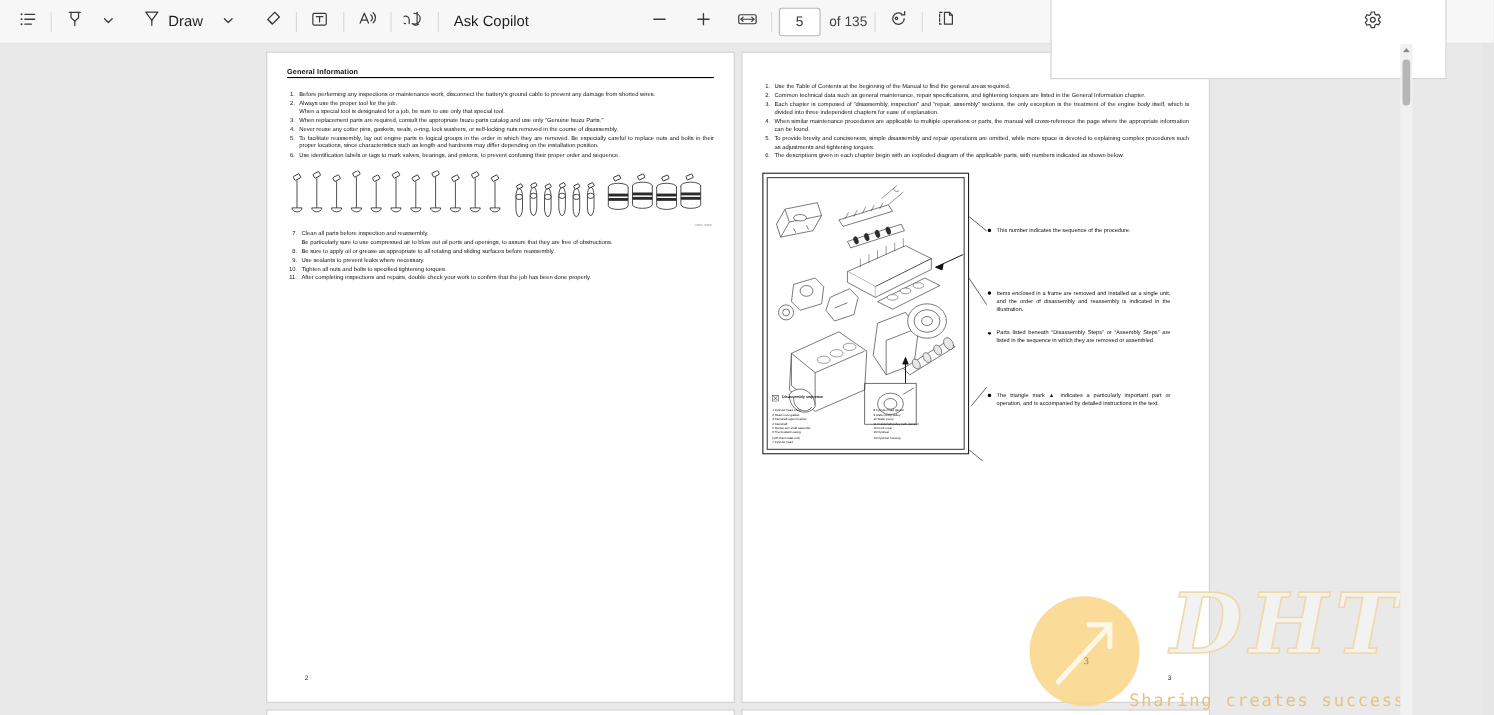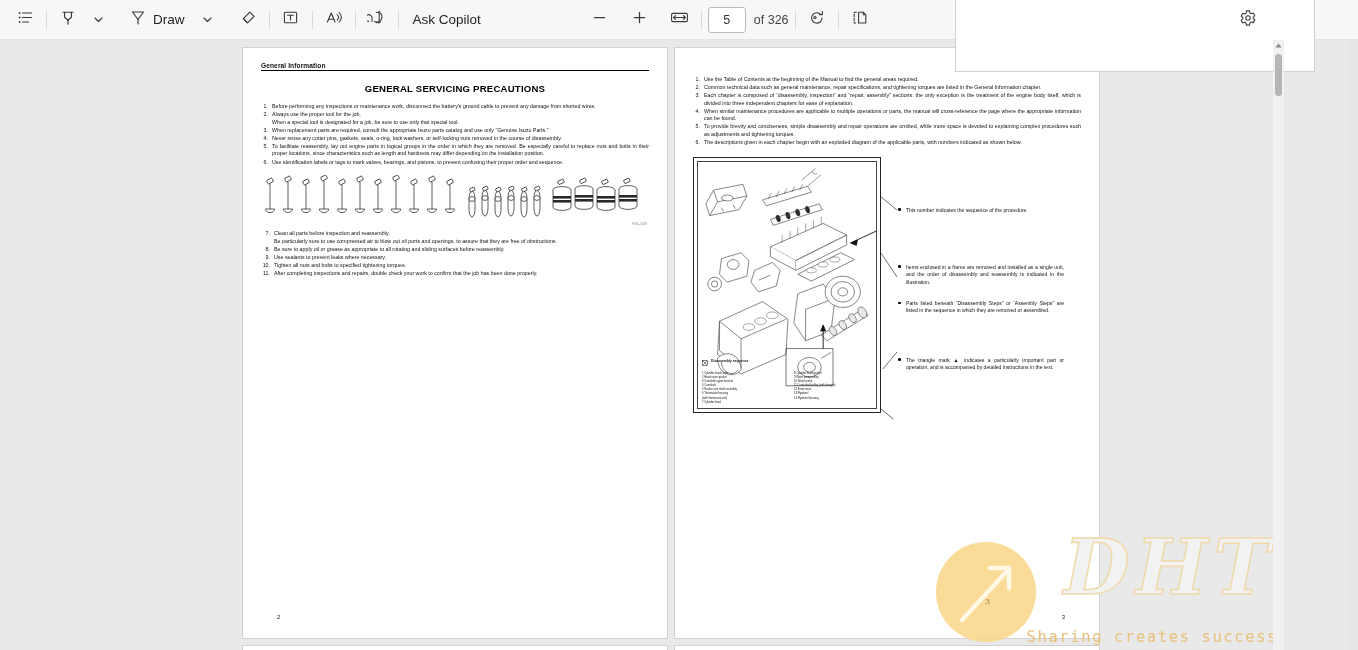--- a/index.html
+++ b/index.html
@@ -291,21 +291,21 @@
           <path d="M5.6 5.6 L3.6 7.5 L5.6 9.4"></path>
           <path d="M13.4 5.6 L15.4 7.5 L13.4 9.4"></path>
           <line x1="3.6" y1="7.5" x2="15.4" y2="7.5"></line>
         </svg>
       </span>
     </div>
 
     <div class="tb-sep"></div>
 
     <div class="pagebox">5</div>
-    <div class="pageof">of 326</div>
+    <div class="pageof">of 135</div>
 
     <div class="tb-sep"></div>
 
     <div class="tb-btn">
       <span>
         <svg width="18" height="18" viewBox="0 0 18 18" fill="none" stroke="#3b3b3b" stroke-width="1.15" stroke-linecap="round" stroke-linejoin="round">
           <path d="M14 9 a5.2 5.2 0 1 1 -2.2-4.3"></path>
           <path d="M14.4 2.6 V5.6 H11.4"></path>
           <circle cx="7" cy="8.6" r="1.1"></circle>
         </svg>
@@ -332,21 +332,20 @@
         <circle cx="9" cy="9" r="2.2"></circle>
       </svg>
     </span>
   </div>
 
   <div class="doc-area">
 
     <div class="page page-left">
       <div class="pg-inner">
         <div class="runhead runhead-rule">General Information</div>
-        <div class="pg-title">GENERAL SERVICING PRECAUTIONS</div>
 
         <ul class="olist">
           <li class="oitem">
             <span class="onum">1.</span>
             <span class="otext">Before performing any inspections or maintenance work, disconnect the battery's ground cable to prevent any damage from shorted wires.</span>
           </li>
           <li class="oitem">
             <span class="onum">2.</span>
             <span class="otext">
               <span>Always use the proper tool for the job.</span>

